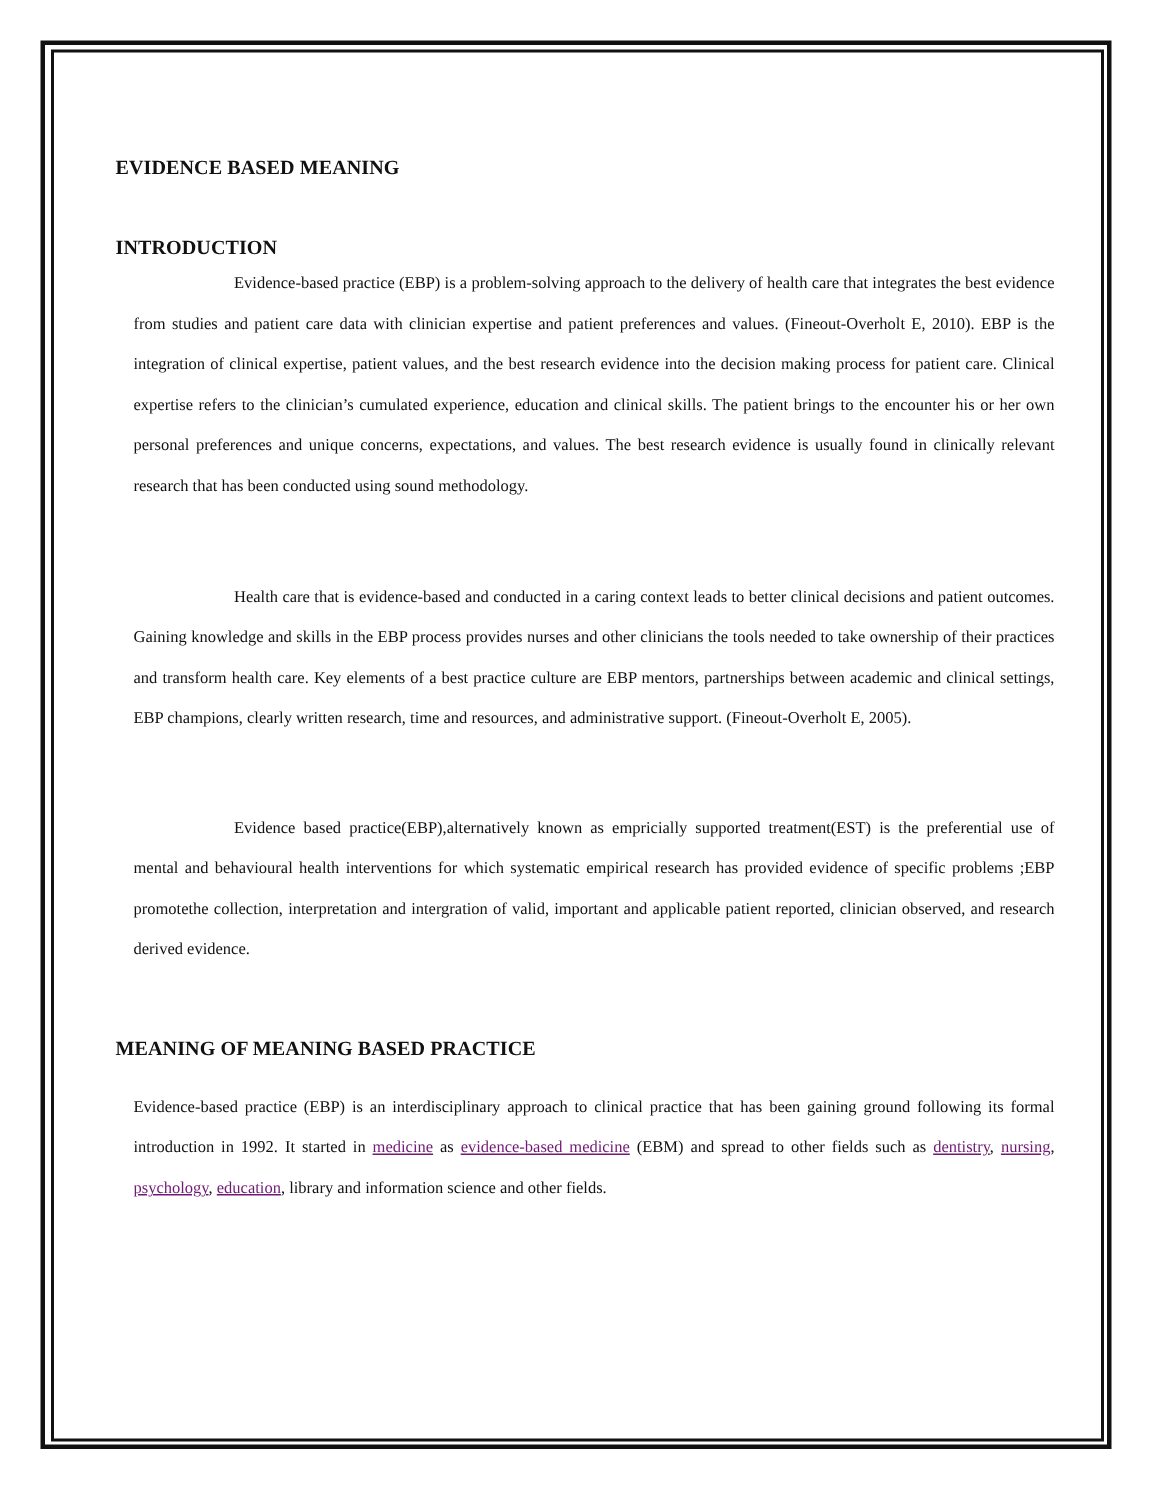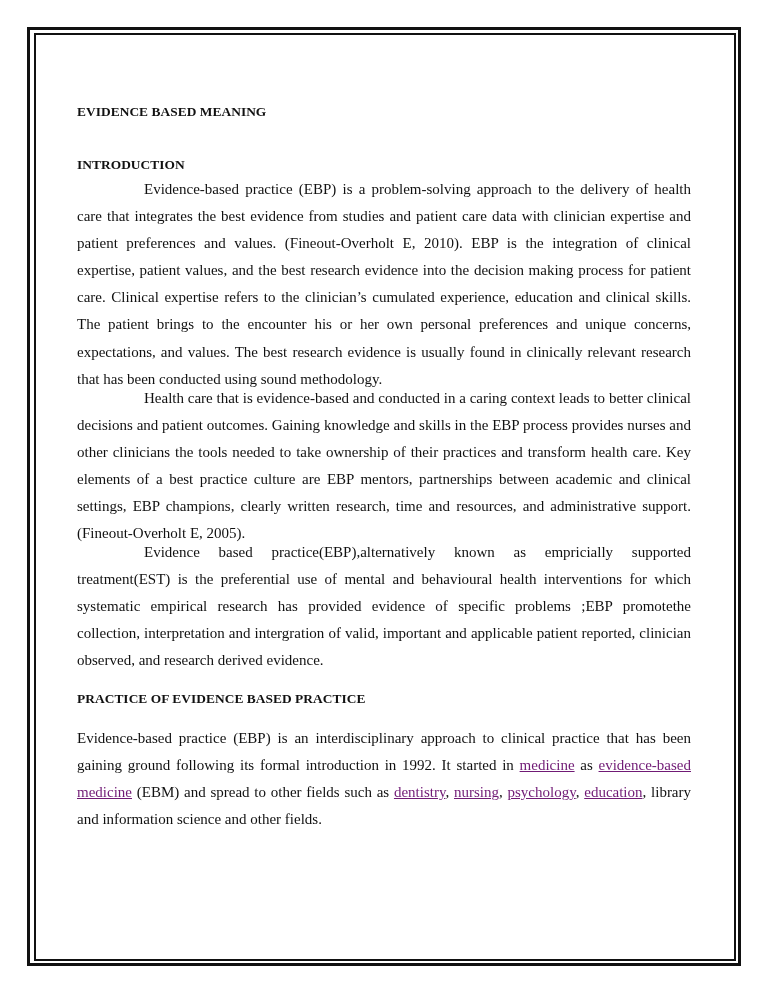--- a/index.html
+++ b/index.html
@@ -48,24 +48,24 @@
     line-height: 18px;
     white-space: nowrap;
     letter-spacing: 0.05px;
   }
   .doc-title { top: 103px; }
   .intro-heading { top: 156px; }
   .meaning-heading { top: 690px; }
 
   .paragraph {
     position: absolute;
-    left: 0;
+    left: 12px;
     width: 614px;
     margin: 0;
-    font-size: 15px;
+    font-size: 11px;
     line-height: 27.1px;
     text-align: justify;
     text-align-last: left;
   }
   .indent { text-indent: 67px; }
   .p1 { top: 176px; }
   .p2 { top: 385px; }
   .p3 { top: 539px; }
   .p4 { top: 725px; }
 
@@ -85,16 +85,16 @@
 
 <div class="content">
   <h1 class="doc-title">EVIDENCE BASED MEANING</h1>
 
   <h2 class="section-heading intro-heading">INTRODUCTION</h2>
 
   <p class="paragraph indent p1">Evidence-based practice (EBP) is a problem-solving approach to the delivery of health care that integrates the best evidence from studies and patient care data with clinician expertise and patient preferences and values. (Fineout-Overholt E, 2010). EBP is the integration of clinical expertise, patient values, and the best research evidence into the decision making process for patient care. Clinical expertise refers to the clinician’s cumulated experience, education and clinical skills. The patient brings to the encounter his or her own personal preferences and unique concerns, expectations, and values. The best research evidence is usually found in clinically relevant research that has been conducted using sound methodology.</p>
   <p class="paragraph indent p2">Health care that is evidence-based and conducted in a caring context leads to better clinical decisions and patient outcomes. Gaining knowledge and skills in the EBP process provides nurses and other clinicians the tools needed to take ownership of their practices and transform health care. Key elements of a best practice culture are EBP mentors, partnerships between academic and clinical settings, EBP champions, clearly written research, time and resources, and administrative support. (Fineout-Overholt E, 2005).</p>
   <p class="paragraph indent p3 spread">Evidence based practice(EBP),alternatively known as empricially supported treatment(EST) is the preferential use of mental and behavioural health interventions for which systematic empirical research has provided evidence of specific problems ;EBP promotethe collection, interpretation and intergration of valid, important and applicable patient reported, clinician observed, and research derived evidence.</p>
 
-  <h2 class="section-heading meaning-heading">PRACTICE OF EVIDENCE BASED PRACTICE</h2>
+  <h2 class="section-heading meaning-heading">MEANING OF MEANING BASED PRACTICE</h2>
 
   <p class="paragraph p4"><span>Evidence-based practice (EBP) is an interdisciplinary approach to clinical practice that has been gaining ground following its formal introduction in 1992. It started in </span><a class="doc-link">medicine</a><span> as </span><a class="doc-link">evidence-based medicine</a><span> (EBM) and spread to other fields such as </span><a class="doc-link">dentistry</a><span>, </span><a class="doc-link">nursing</a><span>, </span><a class="doc-link">psychology</a><span>, </span><a class="doc-link">education</a><span>, library and information science and other fields.</span></p>
 </div>
 
 </body></html>

